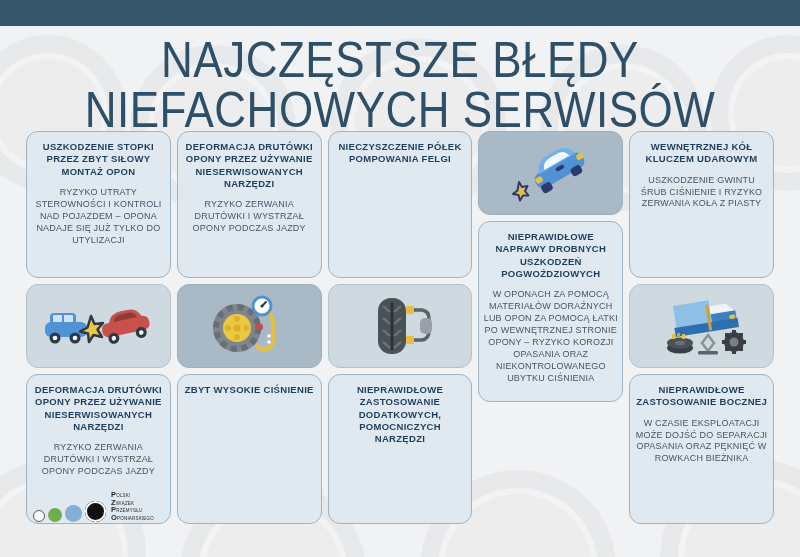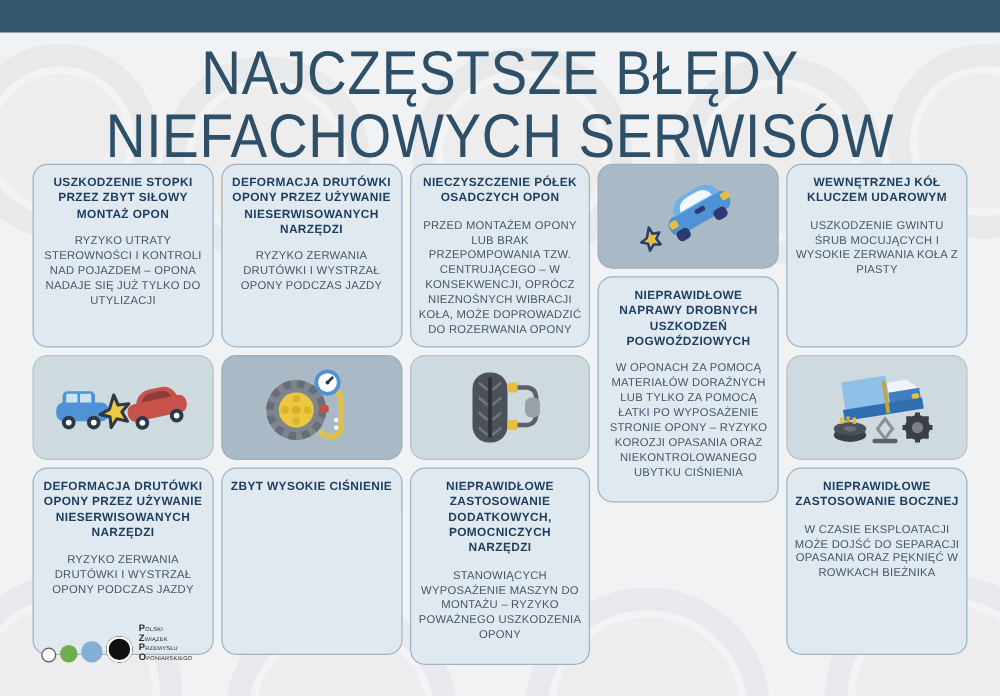--- a/index.html
+++ b/index.html
@@ -146,22 +146,21 @@
           <circle cx="70" cy="48" r="1.8" fill="#ffffff"></circle>
         </svg>
       </div>
       <div class="card bottom">
         <h3>ZBYT WYSOKIE CIŚNIENIE</h3>
       </div>
     </div>
 
     <div class="col">
       <div class="card top">
-        <h3>NIECZYSZCZENIE PÓŁEK OSADCZYCH OPON</h3>
-        <p>PRZED MONTAŻEM OPONY LUB BRAK PRZEPOMPOWANIA TZW. CENTRUJĄCEGO – W KONSEKWENCJI, OPRÓCZ NIEZNOŚNYCH WIBRACJI KOŁA, MOŻE DOPROWADZIĆ DO ROZERWANIA OPONY</p>
+        <h3>NIECZYSZCZENIE PÓŁEK POMPOWANIA FELGI</h3>
       </div>
       <div class="iconcell light">
         <svg width="96" height="64" viewBox="0 0 96 64">
           <rect x="26" y="4" width="28" height="56" rx="13" fill="#4b5158"></rect>
           <line x1="40" y1="8" x2="40" y2="56" stroke="#2e3338" stroke-width="3"></line>
           <g stroke="#70777f" stroke-width="2">
             <line x1="31" y1="12" x2="38" y2="18"></line>
               <line x1="49" y1="12" x2="42" y2="18"></line>
             <line x1="31" y1="24" x2="38" y2="30"></line>
               <line x1="49" y1="24" x2="42" y2="30"></line>
@@ -171,21 +170,20 @@
               <line x1="49" y1="48" x2="42" y2="54"></line>
           </g>
           <rect x="54" y="12" width="8" height="8" rx="1.5" fill="#e5bf3f"></rect>
           <rect x="54" y="42" width="8" height="8" rx="1.5" fill="#e5bf3f"></rect>
           <path d="M62,16 h8 q7,1 7,9 v12 q0,8 -7,9 h-8" fill="none" stroke="#5b6168" stroke-width="3.5"></path>
           <rect x="68" y="24" width="12" height="16" rx="5" fill="#9aa0a7"></rect>
         </svg>
       </div>
       <div class="card bottom">
         <h3>NIEPRAWIDŁOWE ZASTOSOWANIE DODATKOWYCH, POMOCNICZYCH NARZĘDZI</h3>
-        <p>STANOWIĄCYCH WYPOSAŻENIE MASZYN DO MONTAŻU – RYZYKO POWAŻNEGO USZKODZENIA OPONY</p>
       </div>
     </div>
 
     <div class="col">
       <div class="iconcell dark">
         <svg width="104" height="62" viewBox="0 0 104 62">
           <g transform="rotate(-30 58 30)">
             <rect x="34" y="22" width="54" height="16" rx="7" fill="#4f93d6"></rect>
             <path d="M42,23 q2,-12 16,-12 h10 q13,0 15,12 z" fill="#6fb0e8"></path>
             <path d="M48,22 q2,-8 11,-8 h8 q8,0 10,8 z" fill="#f2f7fc"></path>
@@ -193,28 +191,28 @@
             <rect x="70" y="34" width="11" height="9" rx="3.5" fill="#2b3a70"></rect>
             <rect x="82" y="25" width="7" height="6" rx="2" fill="#e5bf3f"></rect>
             <rect x="35" y="25" width="7" height="6" rx="2" fill="#e5bf3f"></rect>
             <rect x="58" y="26" width="9" height="4" rx="2" fill="#2b3a70"></rect>
           </g>
           <polygon points="20,40 23,45 28.5,44 26,49 29.5,53.5 24,53.5 21,58.5 19.5,53 14,52 18.5,48.5" fill="#e5bf3f" stroke="#2b3a70" stroke-width="2" stroke-linejoin="round"></polygon>
         </svg>
       </div>
       <div class="card bottom">
         <h3>NIEPRAWIDŁOWE NAPRAWY DROBNYCH USZKODZEŃ POGWOŹDZIOWYCH</h3>
-        <p>W OPONACH ZA POMOCĄ MATERIAŁÓW DORAŹNYCH LUB TYLKO ZA POMOCĄ ŁATKI PO WYPOSAŻENIE STRONIE OPONY – RYZYKO KOROZJI OPASANIA ORAZ NIEKONTROLOWANEGO UBYTKU CIŚNIENIA</p>
+        <p>W OPONACH ZA POMOCĄ MATERIAŁÓW DORAŹNYCH LUB OPON ZA POMOCĄ ŁATKI PO WEWNĘTRZNEJ STRONIE OPONY – RYZYKO KOROZJI OPASANIA ORAZ NIEKONTROLOWANEGO UBYTKU CIŚNIENIA</p>
       </div>
     </div>
 
     <div class="col">
       <div class="card top">
         <h3>WEWNĘTRZNEJ KÓŁ KLUCZEM UDAROWYM</h3>
-        <p>USZKODZENIE GWINTU ŚRUB MOCUJĄCYCH I WYSOKIE ZERWANIA KOŁA Z PIASTY</p>
+        <p>USZKODZENIE GWINTU ŚRUB CIŚNIENIE I RYZYKO ZERWANIA KOŁA Z PIASTY</p>
       </div>
       <div class="iconcell light">
         <svg width="112" height="62" viewBox="0 0 112 62">
           <g transform="rotate(-9 60 28)">
             <rect x="30" y="6" width="36" height="24" fill="#8fc0e8"></rect>
             <path d="M66,12 h16 l9,9 v9 h-25 z" fill="#eef4fa"></path>
             <path d="M66,20 h25 v10 h-25 z" fill="#3f7fc1"></path>
             <rect x="28" y="28" width="64" height="9" fill="#2f6fb0"></rect>
             <rect x="84" y="24" width="6" height="4" rx="1.5" fill="#e5bf3f"></rect>
             <rect x="62" y="10" width="3" height="26" fill="#c9a43a"></rect>

